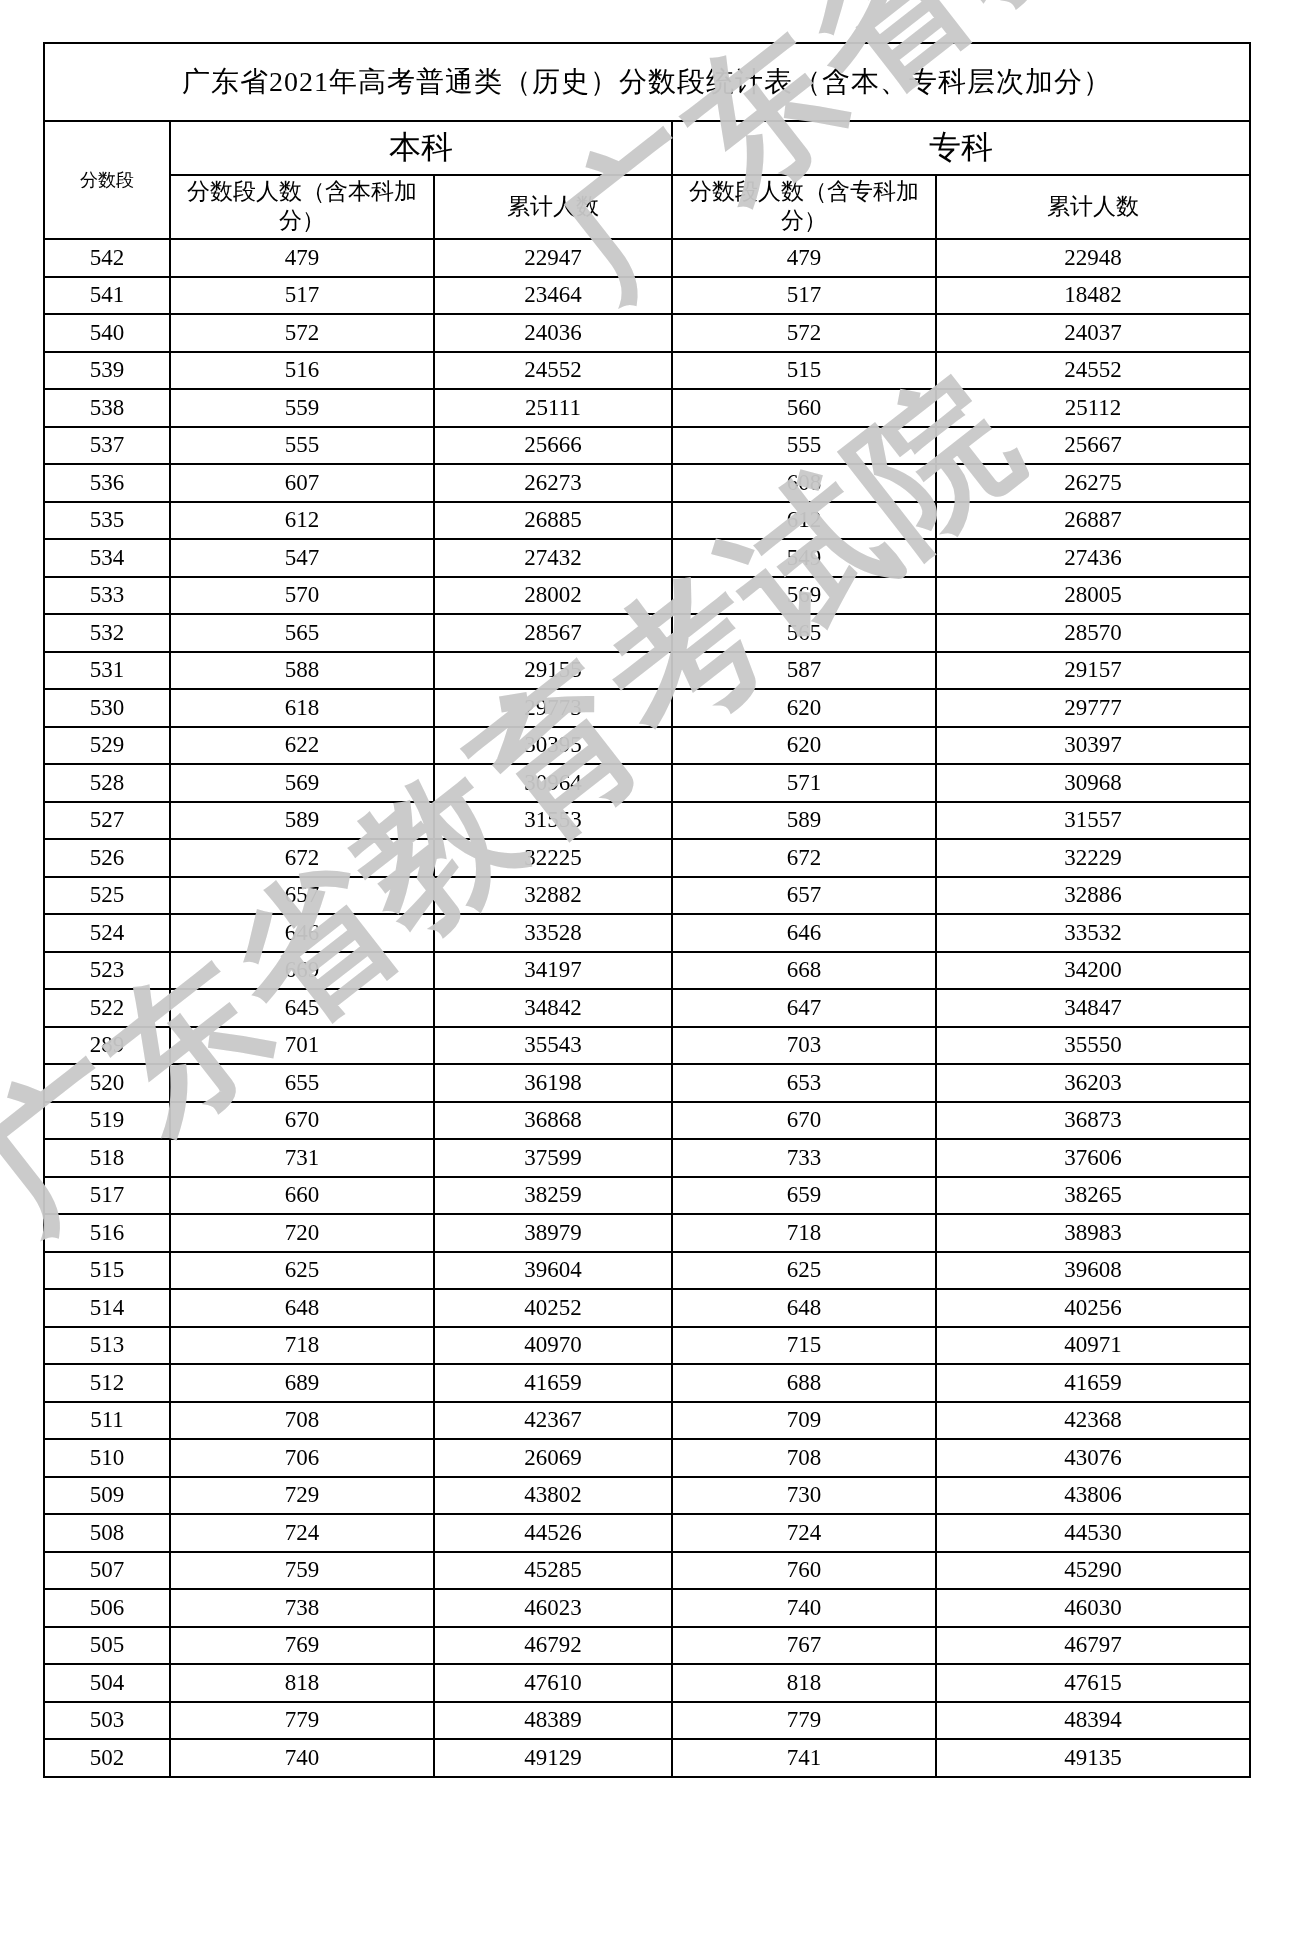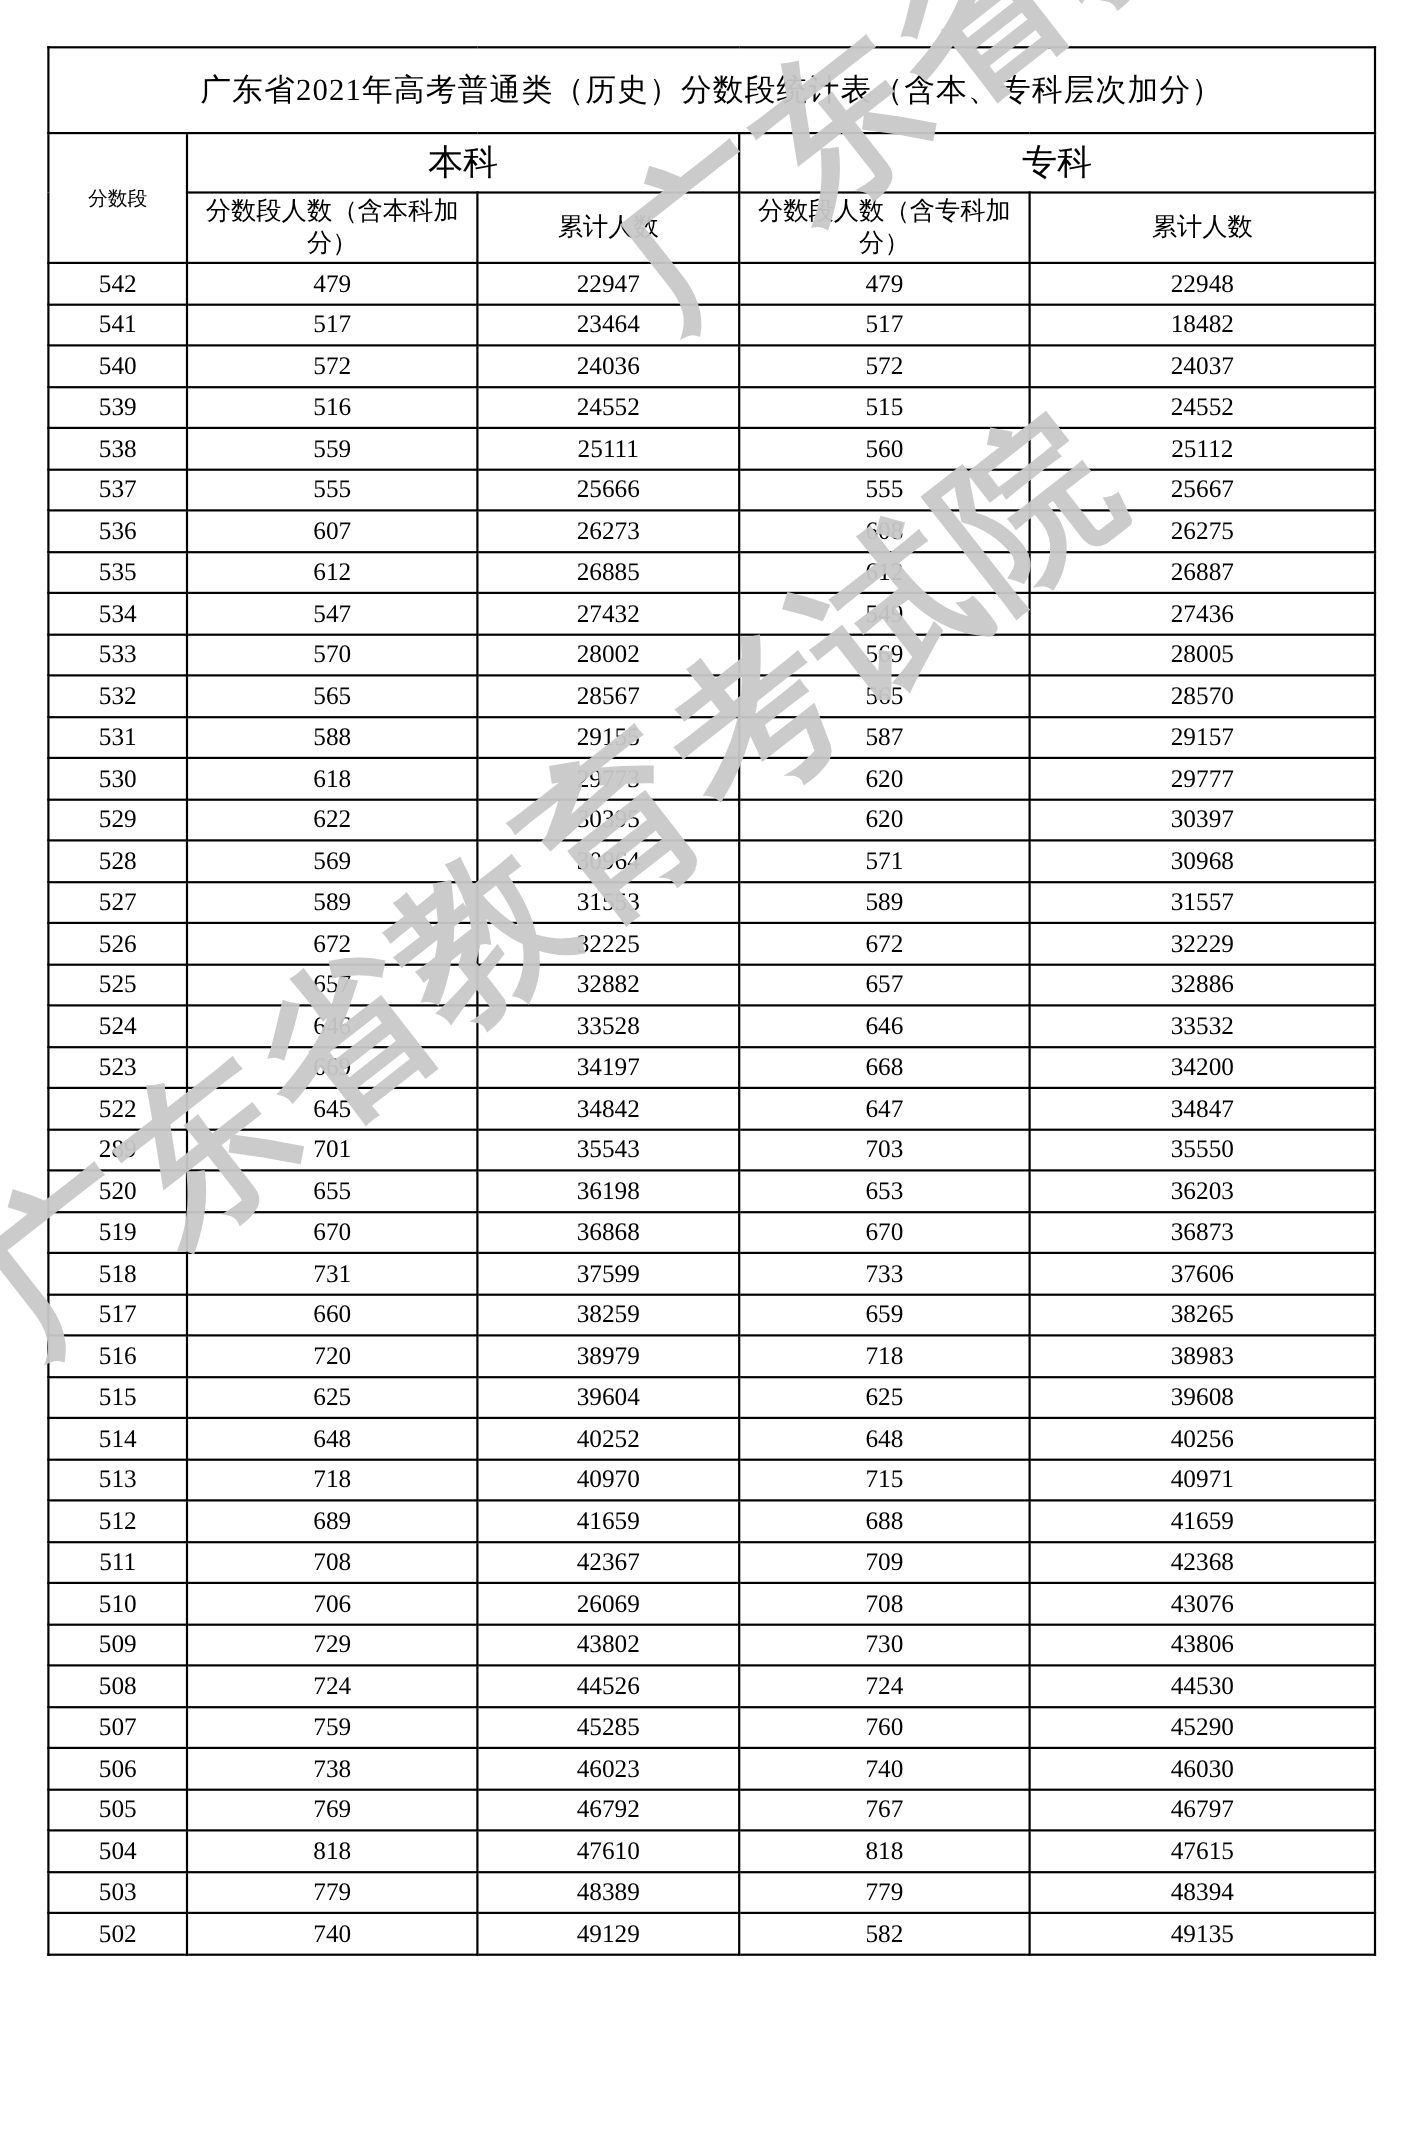--- a/index.html
+++ b/index.html
@@ -414,18 +414,18 @@
           <td>503</td>
           <td>779</td>
           <td>48389</td>
           <td>779</td>
           <td>48394</td>
         </tr>
         <tr>
           <td>502</td>
           <td>740</td>
           <td>49129</td>
-          <td>582</td>
+          <td>741</td>
           <td>49135</td>
         </tr>
       </tbody>
   </table>
 </div>
 
 </body></html>

